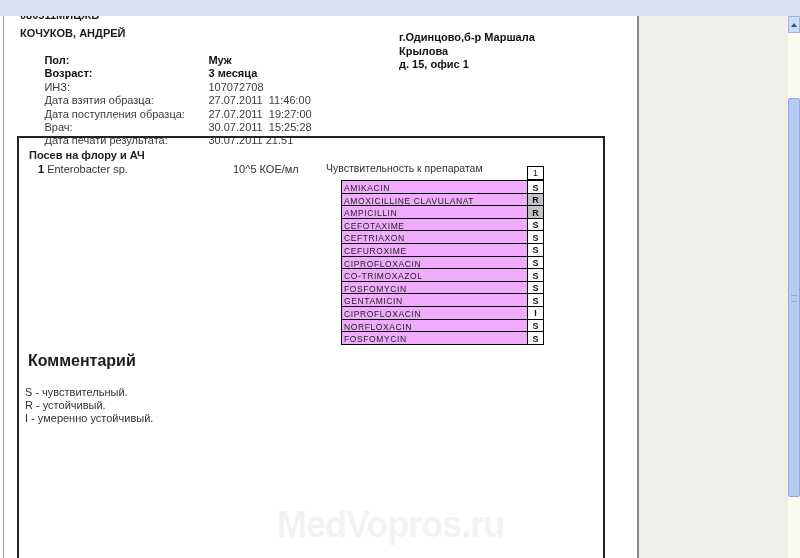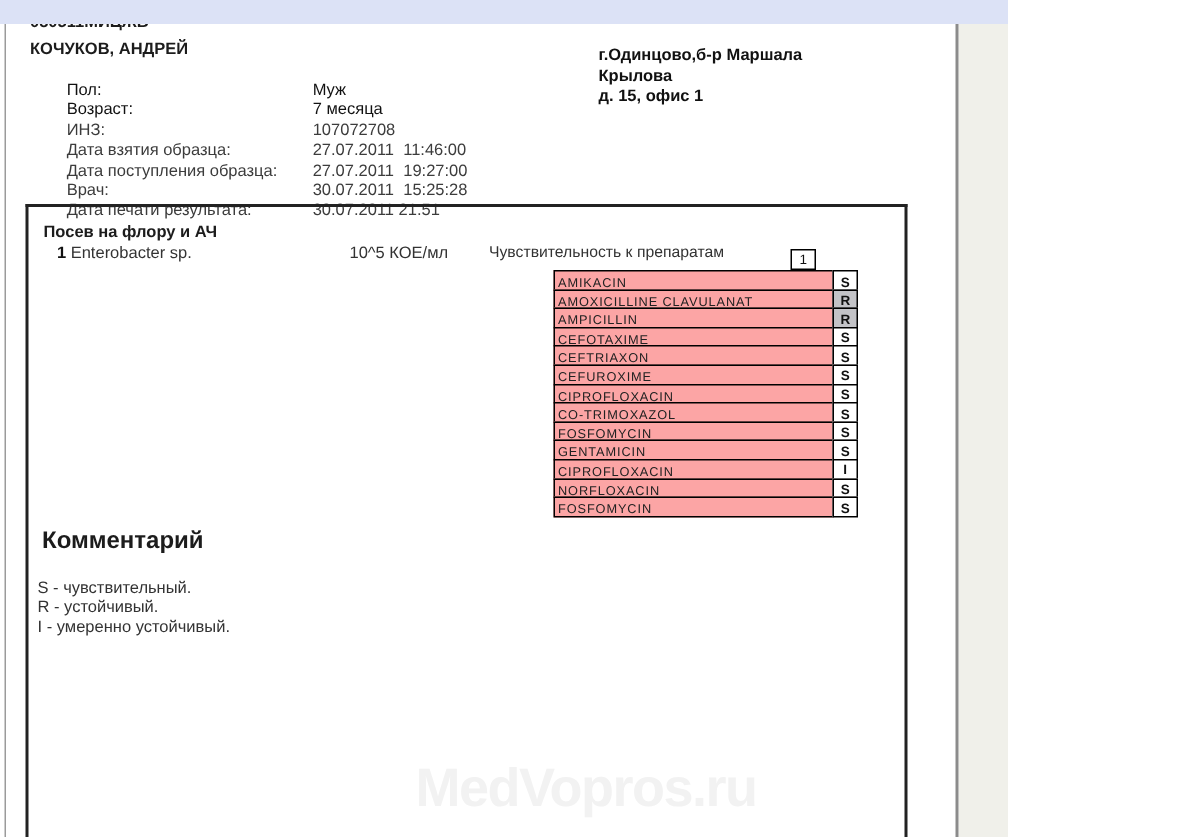--- a/index.html
+++ b/index.html
@@ -1,17 +1,17 @@
 <!DOCTYPE html>
 <html style="--top-strip: #dce2f6; --outer-bg: #f0f0ea; --sb-track: #fbfbef; --sb-thumb: #b7cbf1; --resistant-bg: #c3c3c7; --watermark: #f2f2f2;"><head>
 <meta charset="utf-8">
 <style>
   html,body { margin:0; padding:0; background:#fff; }
   .screen {
-    position:relative; width:672px; height:558px; overflow:hidden;
+    position:relative; width:800px; height:558px; overflow:hidden;
     background:#ffffff; font-family:"Liberation Sans","DejaVu Sans",sans-serif;
     color:#1c1c1c;
   }
   
   .top-strip { position:absolute; left:0; top:0; width:800px; height:16px;
     background:var(--top-strip,#dce2f6); z-index:30; }
   .left-line { position:absolute; left:3px; top:16px; width:1px; height:542px;
     background:#9b9b9b; z-index:5; }
   .frame-divider { position:absolute; left:637px; top:16px; width:2px; height:542px;
     background:#8b8b8b; z-index:5; }
@@ -29,40 +29,40 @@
     background:var(--sb-thumb,#b7cbf1); border:1px solid #8fa8dd;
     box-sizing:border-box; border-radius:2px; }
   .sb-grip { position:absolute; left:2px; top:196px; width:6px; height:5px;
     border-top:1px solid #8fa8dd; border-bottom:1px solid #8fa8dd; }
   
   .code-line { position:absolute; left:20px; top:9px; font-size:11px; font-weight:bold; z-index:1; }
   .patient-name { position:absolute; left:20px; top:27px; font-size:11px; font-weight:bold; }
   .pt-fields { position:absolute; left:20px; top:42px; width:430px; }
   .pt-row { height:13.4px; font-size:11px; color:#3c3c3c; white-space:pre; }
   .pt-row .lbl { display:inline-block; width:164px; }
-  .pt-row.bold { font-weight:normal; color:#111; }
+  .pt-row.bold { font-weight:bold; color:#111; }
   .address { position:absolute; left:399px; top:31px; font-size:11px; font-weight:bold;
     line-height:13.5px; color:#111; }
   
   .result-box { position:absolute; left:17px; top:136px; width:588px; height:422px;
     border:2px solid #222; border-bottom:none; box-sizing:border-box; background:transparent; }
   .box-title { position:absolute; left:29px; top:149px; font-size:11px; font-weight:bold; }
   .organism { position:absolute; left:38px; top:163px; font-size:11px; color:#333; white-space:pre; }
   .organism .idx { font-weight:bold; color:#111; margin-right:3px; }
   .concentration { position:absolute; left:233px; top:163px; font-size:11px; color:#333; }
   .sens-label { position:absolute; left:326px; top:162px; font-size:10.5px; color:#333; }
   .col-header { position:absolute; left:527px; top:166px; width:17px; height:14px;
     border:1px solid #000; box-sizing:border-box; background:#fff;
     font-size:9px; text-align:center; line-height:12px; color:#111; }
   .ab-table { position:absolute; left:341px; top:180px; }
   .ab-row { display:flex; }
   .ab-row + .ab-row { margin-top:-1px; }
   .ab-name { width:187px; height:13.6px; box-sizing:border-box; border:1px solid #000;
-    font-size:8.5px; letter-spacing:0.6px; padding:2px 0 0 2px; background:#fca5a5; color:#222;
-    overflow:hidden; white-space:nowrap;margin-left:28px; }
+    font-size:8.5px; letter-spacing:0.6px; padding:2px 0 0 2px; background:#f0abfc; color:#222;
+    overflow:hidden; white-space:nowrap; }
   .ab-res { width:17px; height:13.6px; box-sizing:border-box; border:1px solid #000;
     margin-left:-1px; font-size:9px; font-weight:bold; text-align:center;
     padding-top:1.5px; background:#fff; color:#111; }
   .ab-res.gray { background:var(--resistant-bg,#c3c3c7); }
   
   .comment-title { position:absolute; left:28px; top:352px; font-size:16px; font-weight:bold; }
   .comment-lines { position:absolute; left:25px; top:365px; font-size:11px; color:#333;
     line-height:13.2px;margin-top:21px; }
   
   .watermark { position:absolute; left:277px; top:504px; font-size:36px; font-weight:bold;
@@ -80,21 +80,21 @@
 
   <div class="patient-name">КОЧУКОВ, АНДРЕЙ</div>
 
   <div class="pt-fields">
 
       <div class="pt-row bold">
         <span class="lbl">Пол:</span><span class="val">Муж</span>
       </div>
 
       <div class="pt-row bold">
-        <span class="lbl">Возраст:</span><span class="val">7 месяца</span>
+        <span class="lbl">Возраст:</span><span class="val">3 месяца</span>
       </div>
 
       <div class="pt-row">
         <span class="lbl">ИНЗ:</span><span class="val">107072708</span>
       </div>
 
       <div class="pt-row">
         <span class="lbl">Дата взятия образца:</span><span class="val">27.07.2011  11:46:00</span>
       </div>
 

